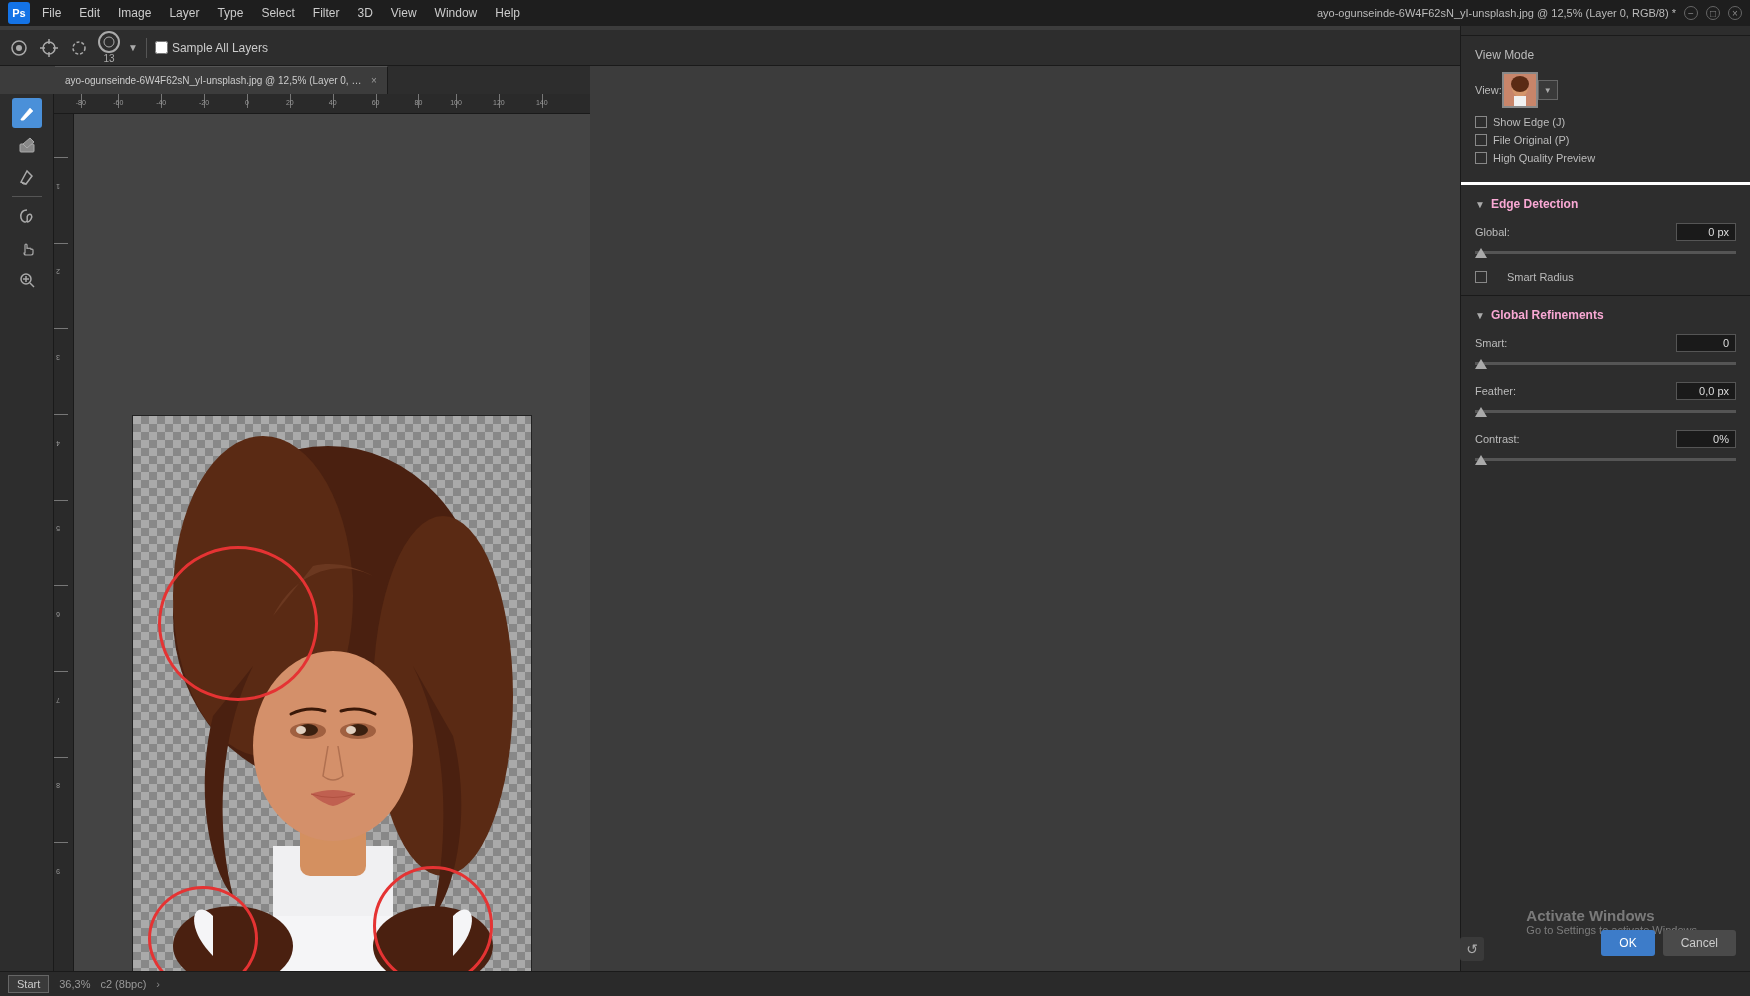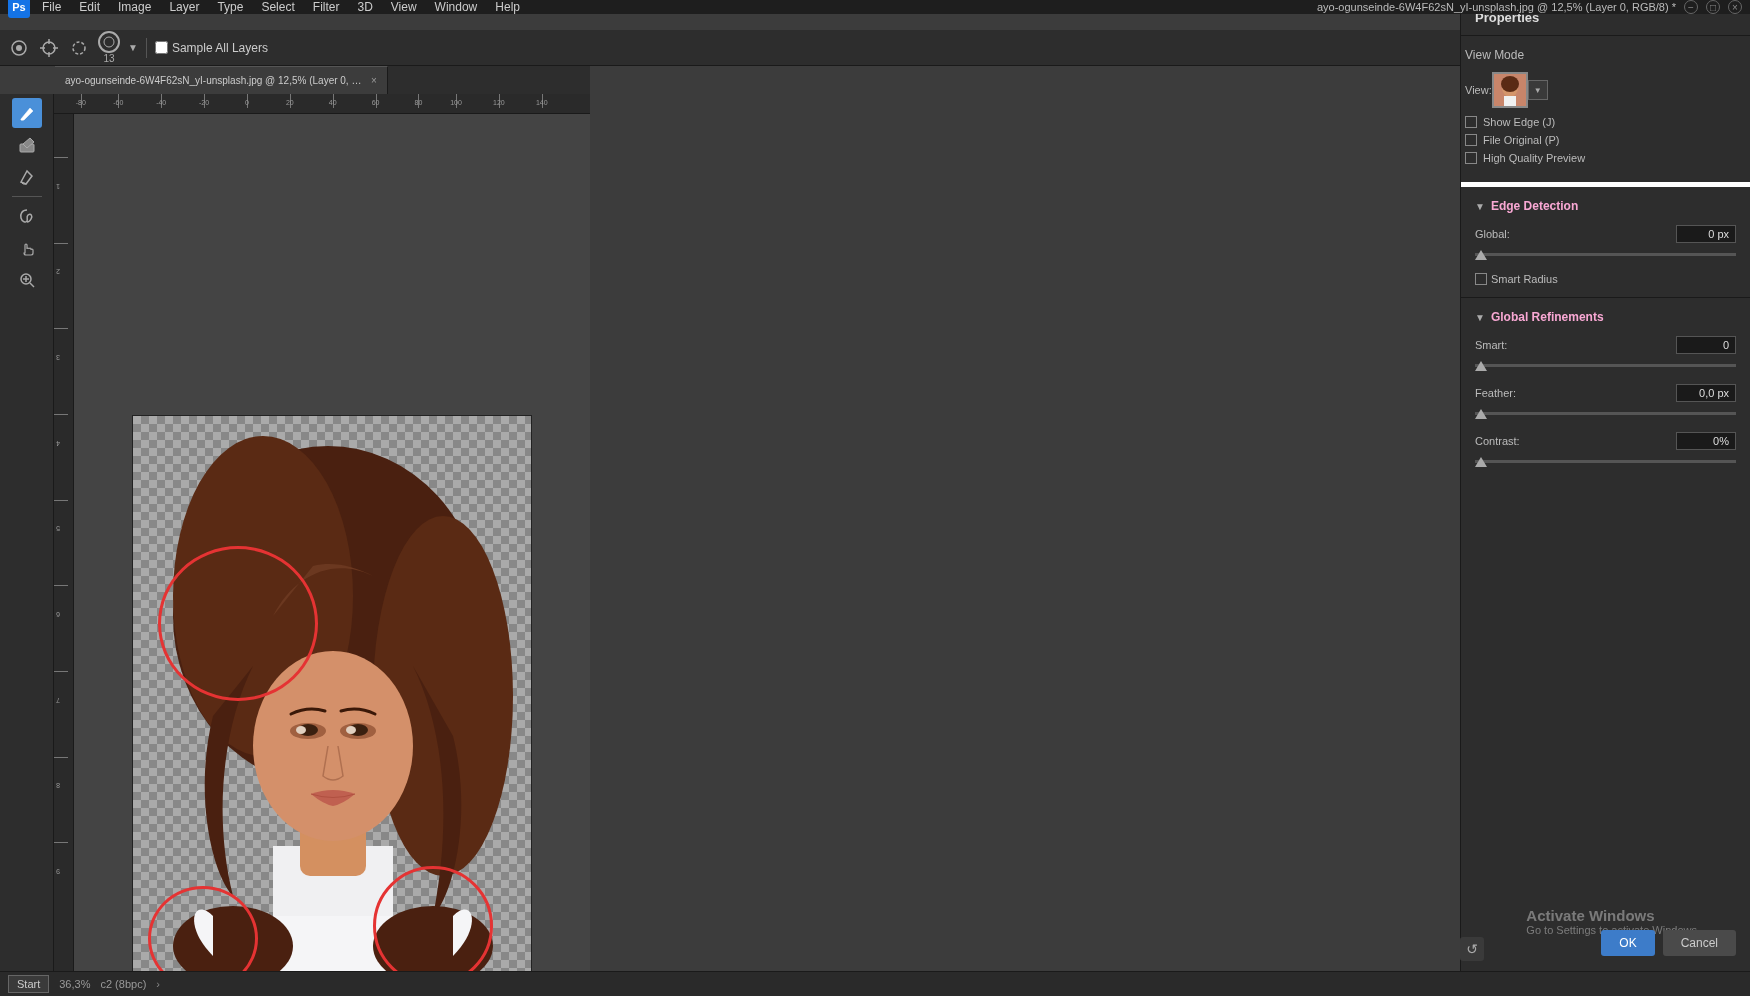--- a/index.html
+++ b/index.html
@@ -10,21 +10,21 @@
       font-family: 'Arial', sans-serif;
       font-size: 12px;
       color: #ccc;
       overflow: hidden;
       position: relative;
     }
 
     
     #title-bar {
       width: 100%;
-      height: 14px;
+      height: 26px;
       background: #1e1e1e;
       display: flex;
       align-items: center;
       justify-content: space-between;
       padding: 0 8px;
       position: absolute;
       top: 0;
       left: 0;
       z-index: 100;
     }
@@ -265,22 +265,22 @@
     #properties-header {
       padding: 10px 14px;
       font-size: 13px;
       color: #ddd;
       border-bottom: 1px solid #1a1a1a;
       font-weight: bold;
     }
 
     
     #view-mode-section {
-      padding: 12px 4px;
-      border-bottom: 5px solid #ffffff;
+      padding: 12px 14px;
+      border-bottom: 3px solid #ffffff;
     }
     .section-label {
       font-size: 12px;
       color: #bbb;
       margin-bottom: 10px;
     }
     .view-row {
       display: flex;
       align-items: center;
       margin-bottom: 8px;
@@ -387,21 +387,21 @@
       width: 0;
       height: 0;
       border-left: 6px solid transparent;
       border-right: 6px solid transparent;
       border-bottom: 10px solid #aaa;
       cursor: pointer;
     }
     .param-checkbox-row {
       display: flex;
       align-items: center;
-      gap: 4px;
+      gap: 20px;
       margin-top: 4px;
     }
     .param-checkbox-row input[type="checkbox"] {
       appearance: none;
       width: 12px;
       height: 12px;
       border: 1px solid #888;
       background: transparent;
       cursor: pointer;
     }

